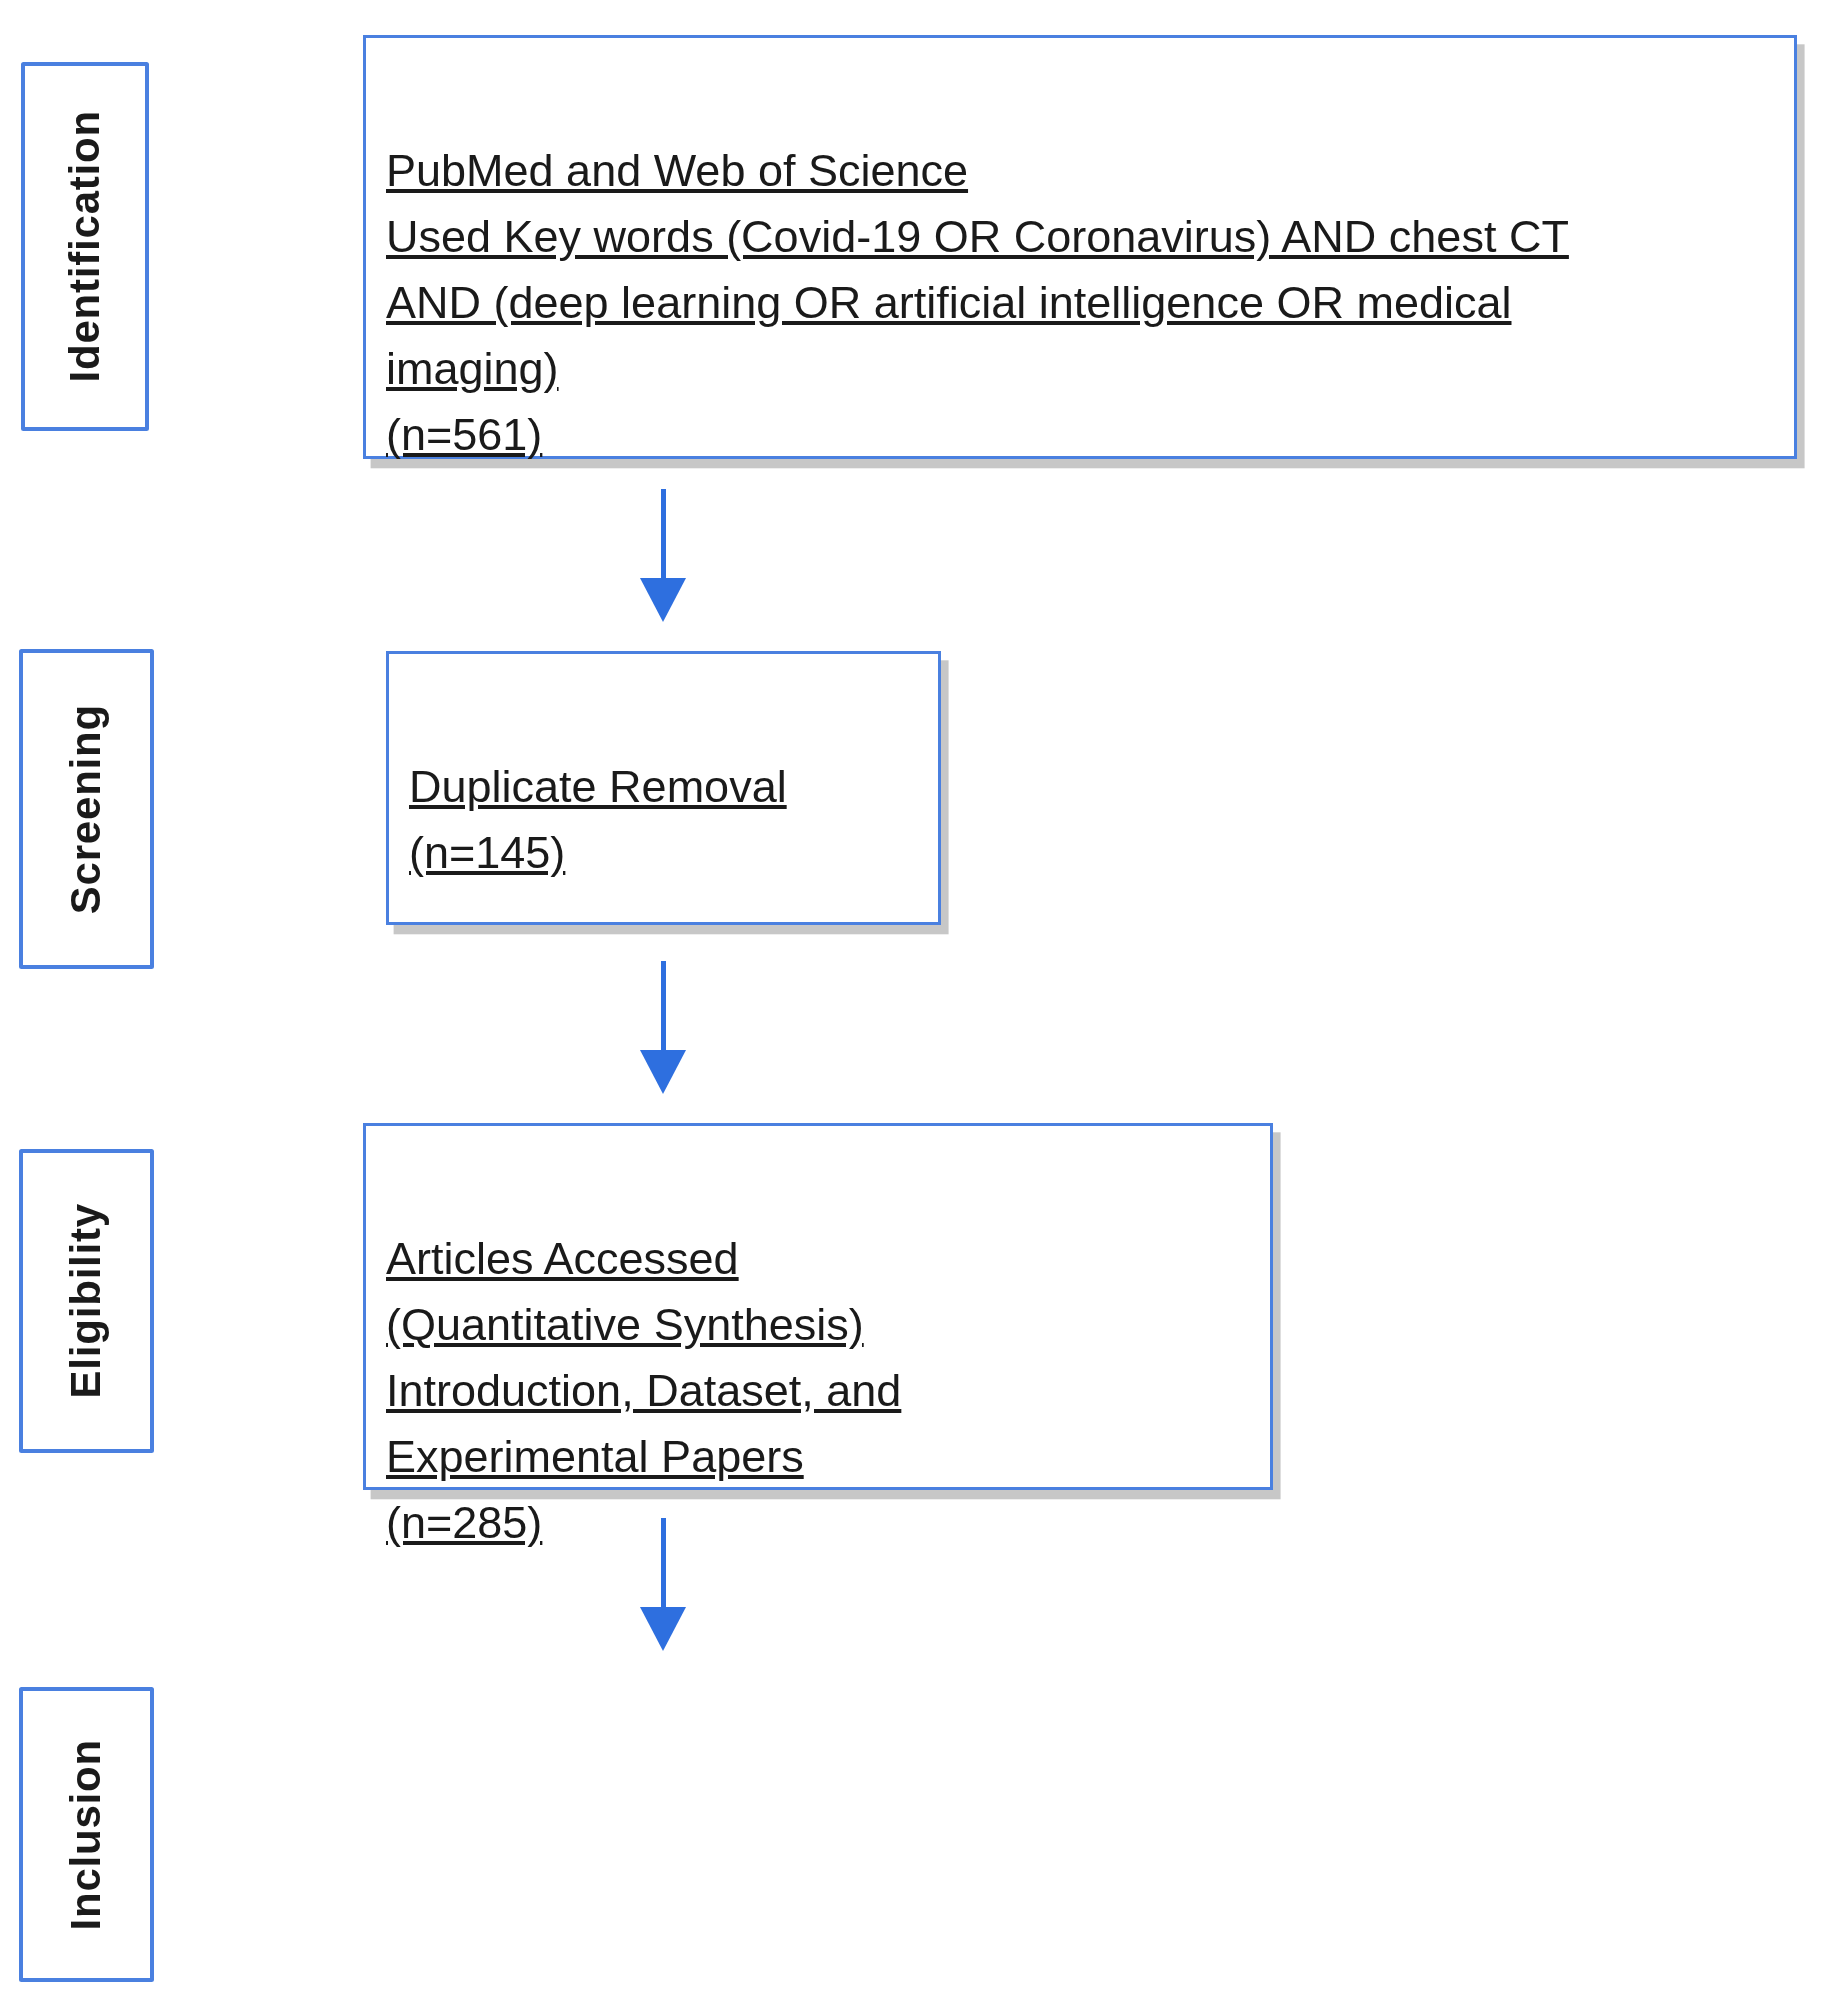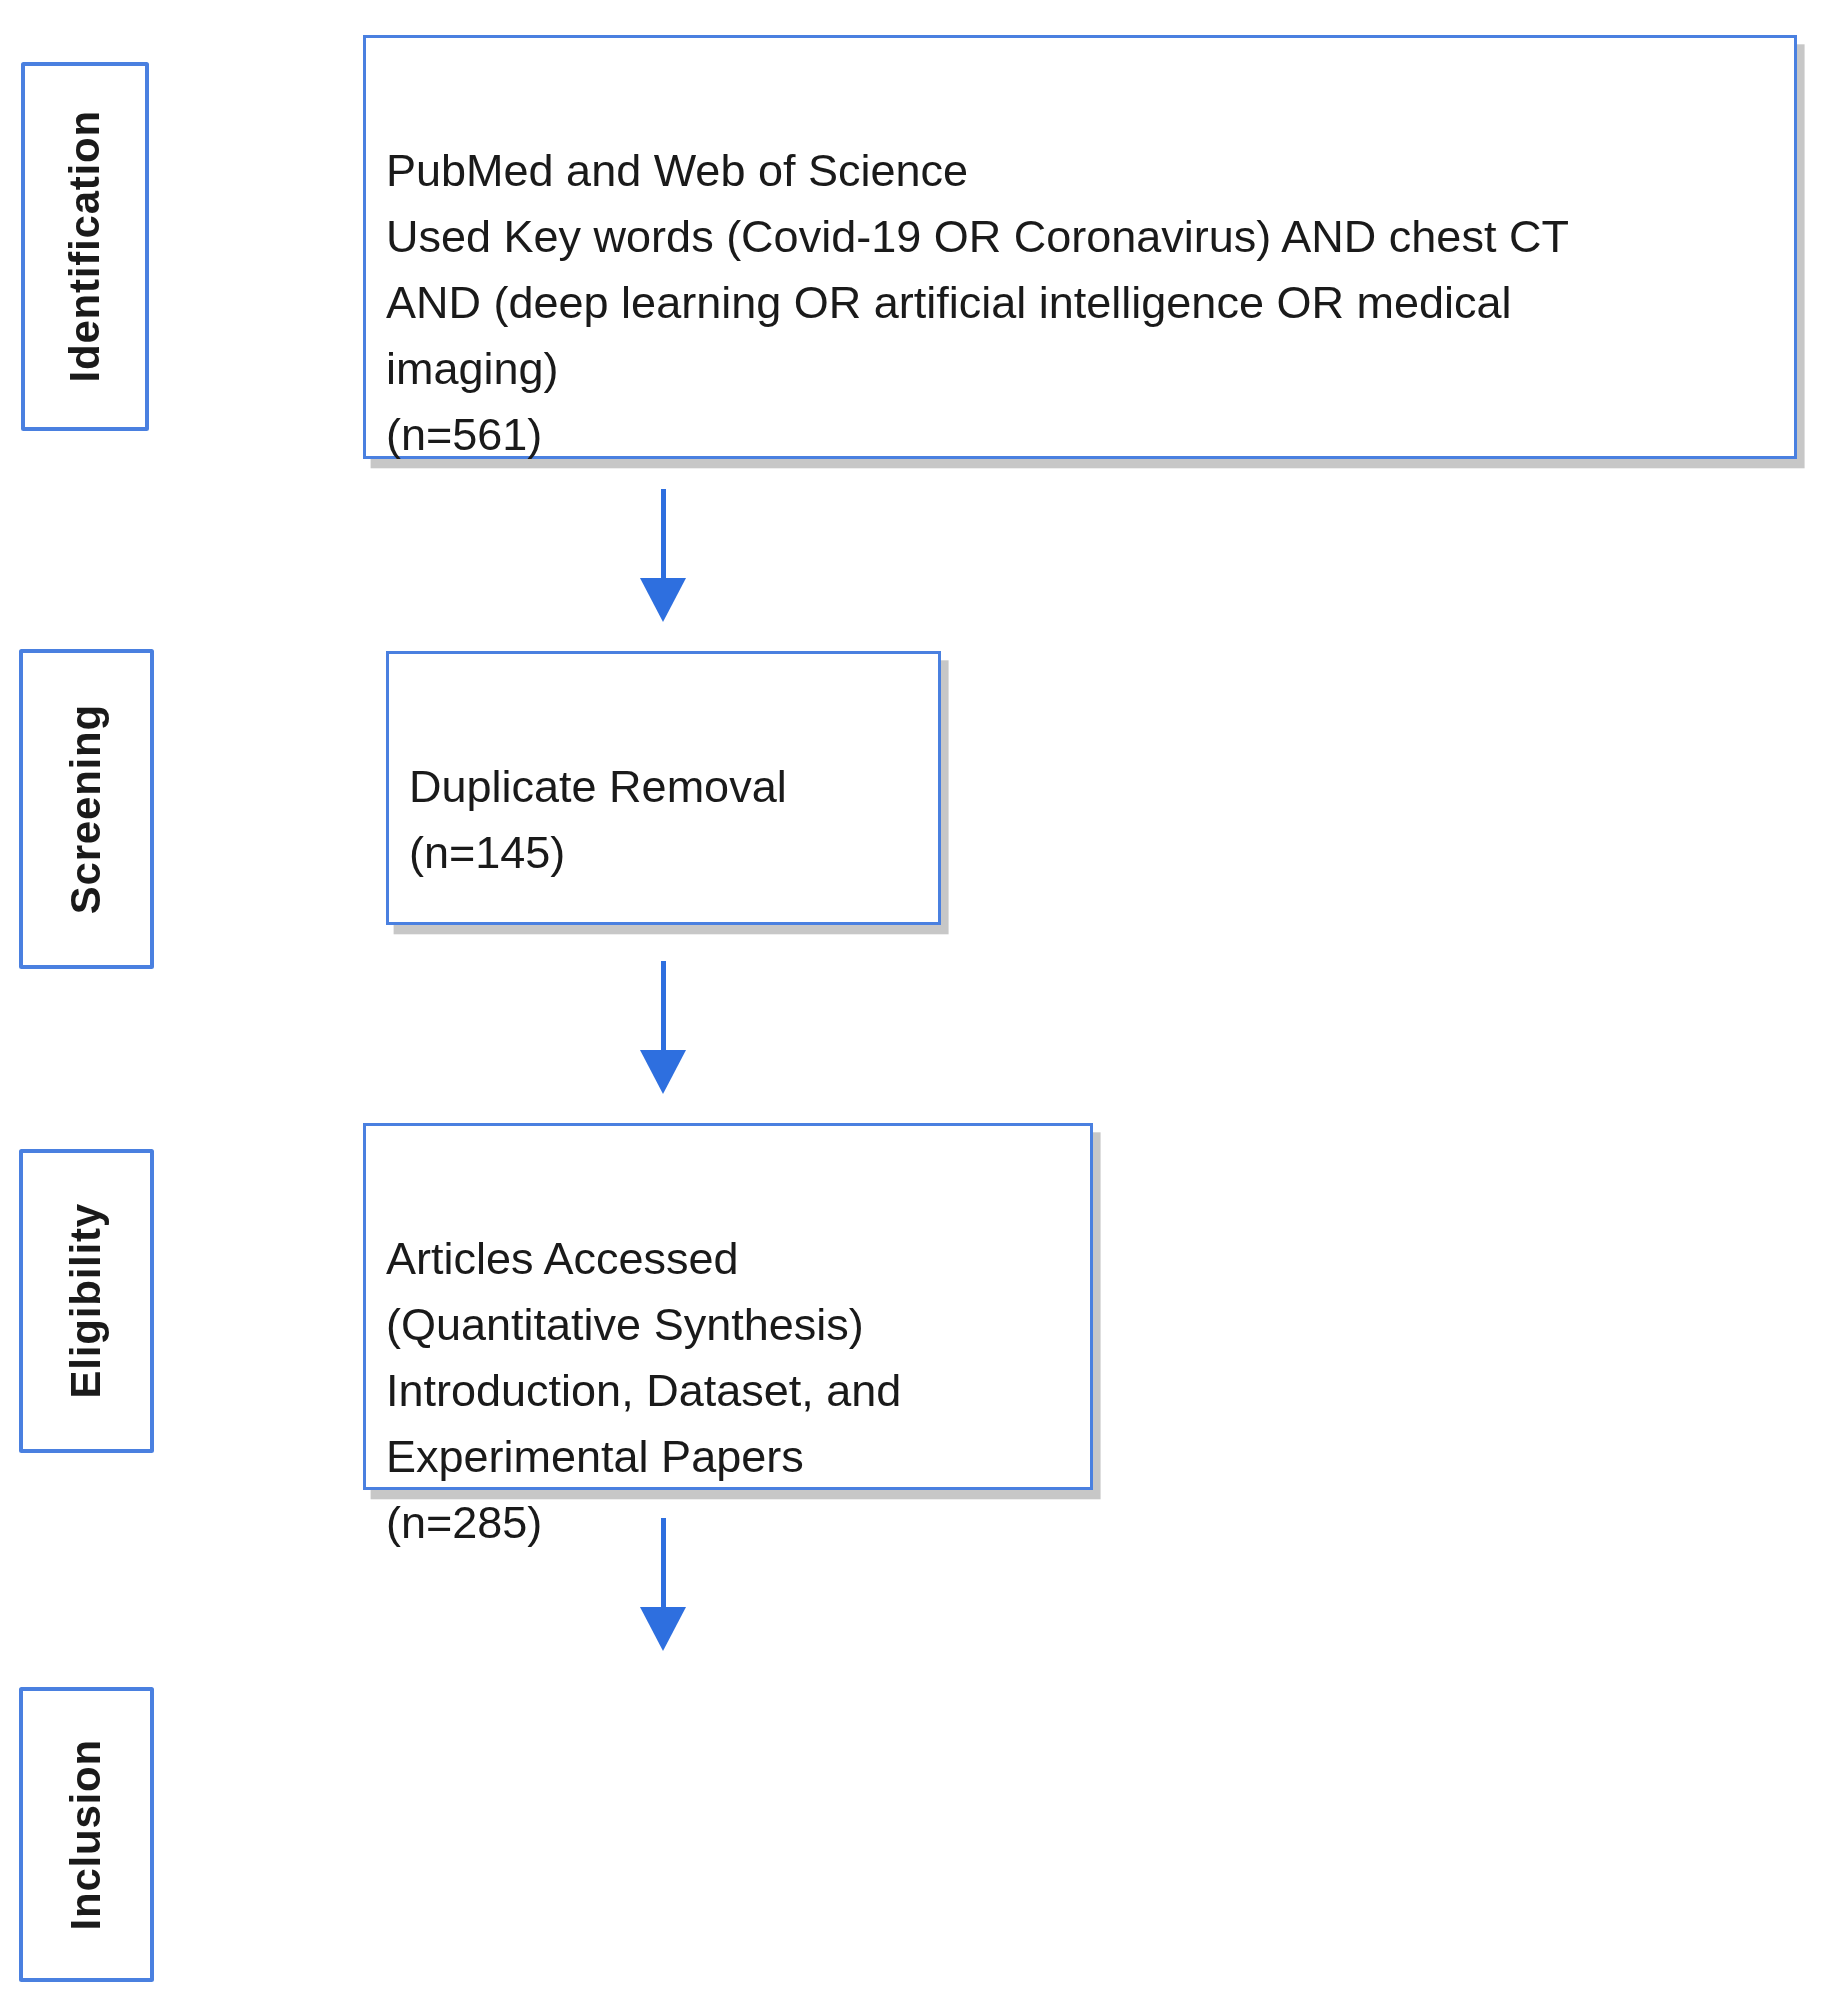--- a/index.html
+++ b/index.html
@@ -47,24 +47,25 @@
     box-sizing: border-box;
     background: #ffffff;
     border: 3.4px solid #4a80e0;
     box-shadow: 7.6px 9.3px 0 rgba(0, 0, 0, 0.22);
     padding: 34px 22px 8px 20px;
     font-size: 45px;
     line-height: 66px;
     color: #1a1a1a;
     white-space: pre-line;
     overflow: visible;
+    text-decoration: underline;
   }
   .flow-box-1 { left: 363px; top: 35px;   width: 1434px; height: 424px; }
   .flow-box-2 { left: 363px; top: 651px;  width: 555px;  height: 274px; margin-left: 23px; }
-  .flow-box-3 { left: 363px; top: 1123px; width: 730px;  height: 367px; }
+  .flow-box-3 { left: 363px; top: 1123px; width: 910px;  height: 367px; }
   .flow-box-4 { left: 363px; top: 1682px; width: 592px;  height: 281px; }
 
   
   .arrow {
     position: absolute;
     left: 640px;
     width: 47px;
   }
   .arrow-1 { top: 489px;  height: 132px; }
   .arrow-2 { top: 961px; height: 132px; }

